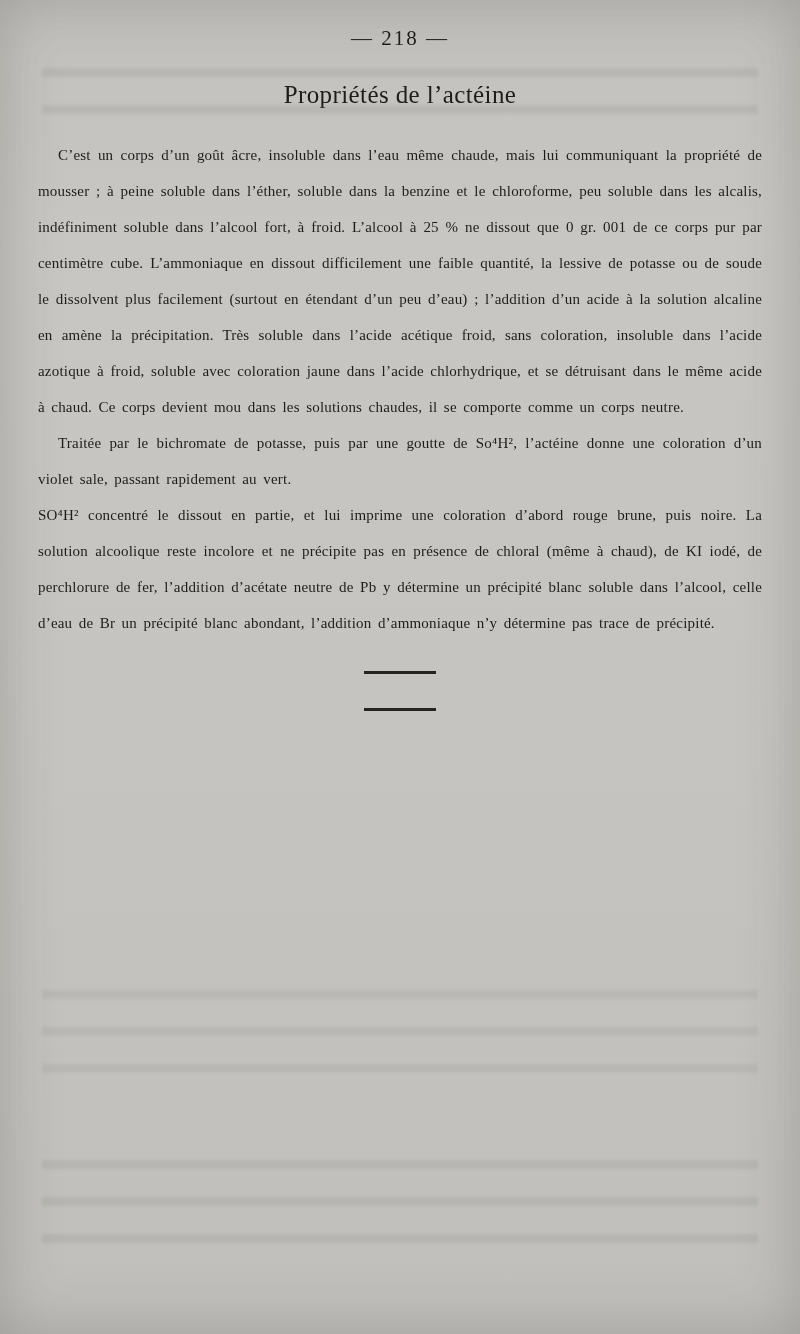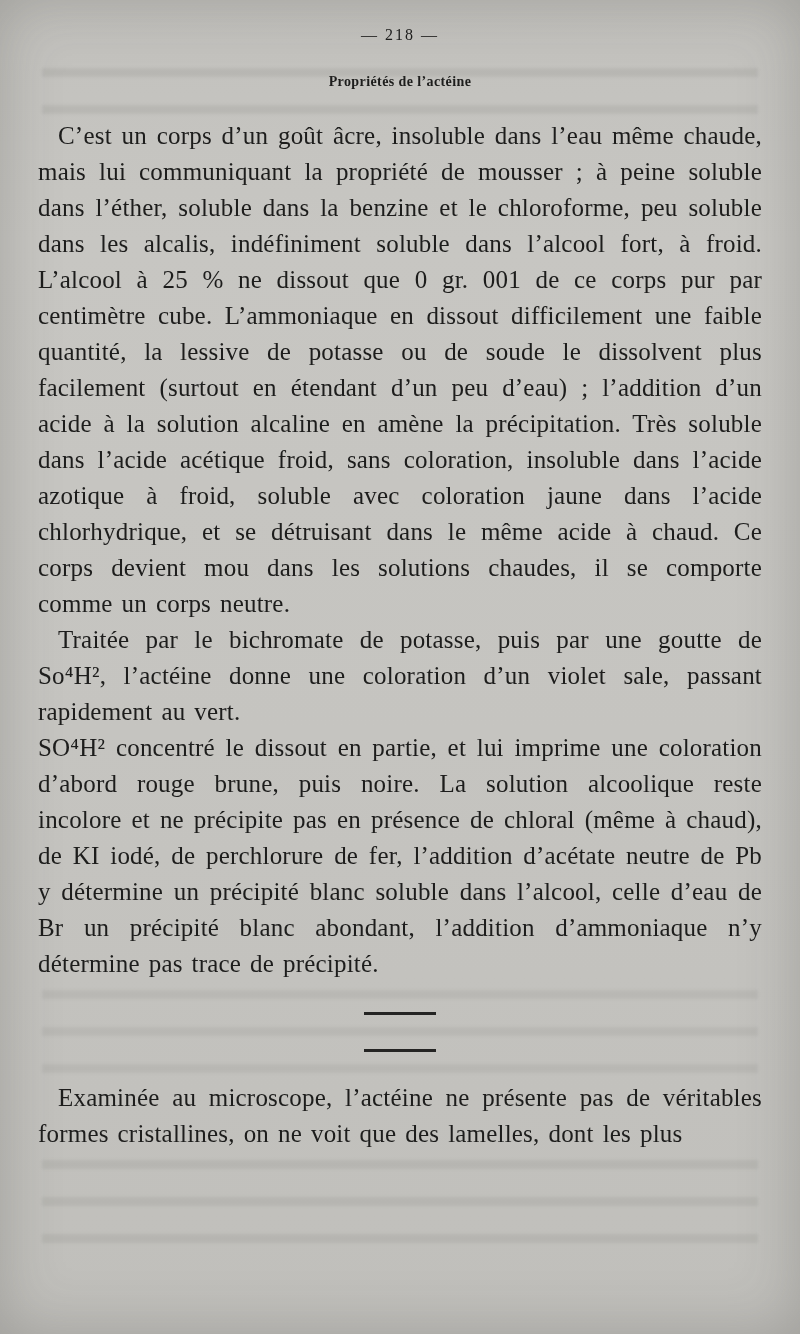--- a/index.html
+++ b/index.html
@@ -35,33 +35,33 @@
       #6e6e68 10px, #6e6e68 19px,
       transparent 19px, transparent 37px
     );
   }
   .ghost.g1 { top: 58px;  height: 82px;  }
   .ghost.g2 { top: 980px; height: 120px; opacity: 0.11; }
   .ghost.g3 { top: 1150px; height: 100px; opacity: 0.12; }
 
   .page-number {
     text-align: center;
-    font-size: 16px;
+    font-size: 21px;
     letter-spacing: 2px;
     margin: 4px 0 0 0;
   }
   .doc-title {
     text-align: center;
-    font-size: 14px;
-    font-weight: bold;
+    font-size: 25px;
+    font-weight: normal;
     letter-spacing: 0.4px;
     margin: 30px 0 28px 0;
   }
   .body-text p {
-    font-size: 25px;
+    font-size: 15px;
     line-height: 36px;
     text-align: justify;
     margin: 0;
     word-spacing: 2.5px;
     letter-spacing: 0.2px;
   }
   .body-text p.indent { text-indent: 20px; }
 
   .rule {
     width: 72px;
@@ -91,16 +91,15 @@
     <p class="indent">Traitée par le bichromate de potasse, puis par une goutte de So⁴H², l’actéine donne une coloration d’un violet sale, passant rapidement au vert.</p>
 
     <p>SO⁴H² concentré le dissout en partie, et lui imprime une coloration d’abord rouge brune, puis noire. La solution alcoolique reste incolore et ne précipite pas en présence de chloral (même à chaud), de KI iodé, de perchlorure de fer, l’addition d’acétate neutre de Pb y détermine un précipité blanc soluble dans l’alcool, celle d’eau de Br un précipité blanc abondant, l’addition d’ammoniaque n’y détermine pas trace de précipité.</p>
 
     <div class="rule"></div>
 
 
 
     <div class="rule second"></div>
 
-    <p class="indent">Examinée au microscope, l’actéine ne présente pas de véritables formes cristallines, on ne voit que des lamelles, dont les plus</p>
 
   </div>
 </div>
 
 </body></html>

